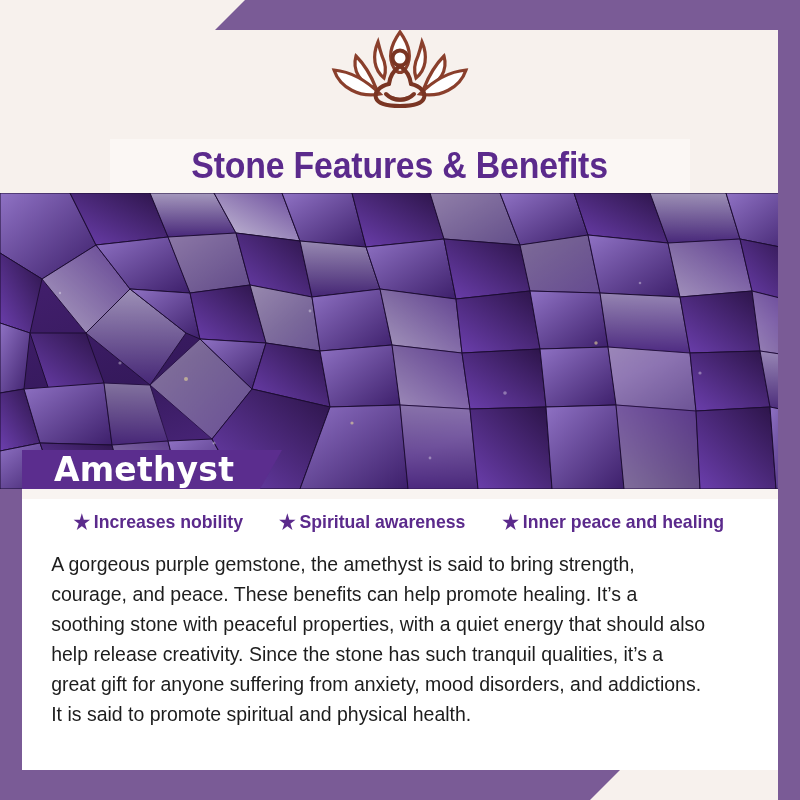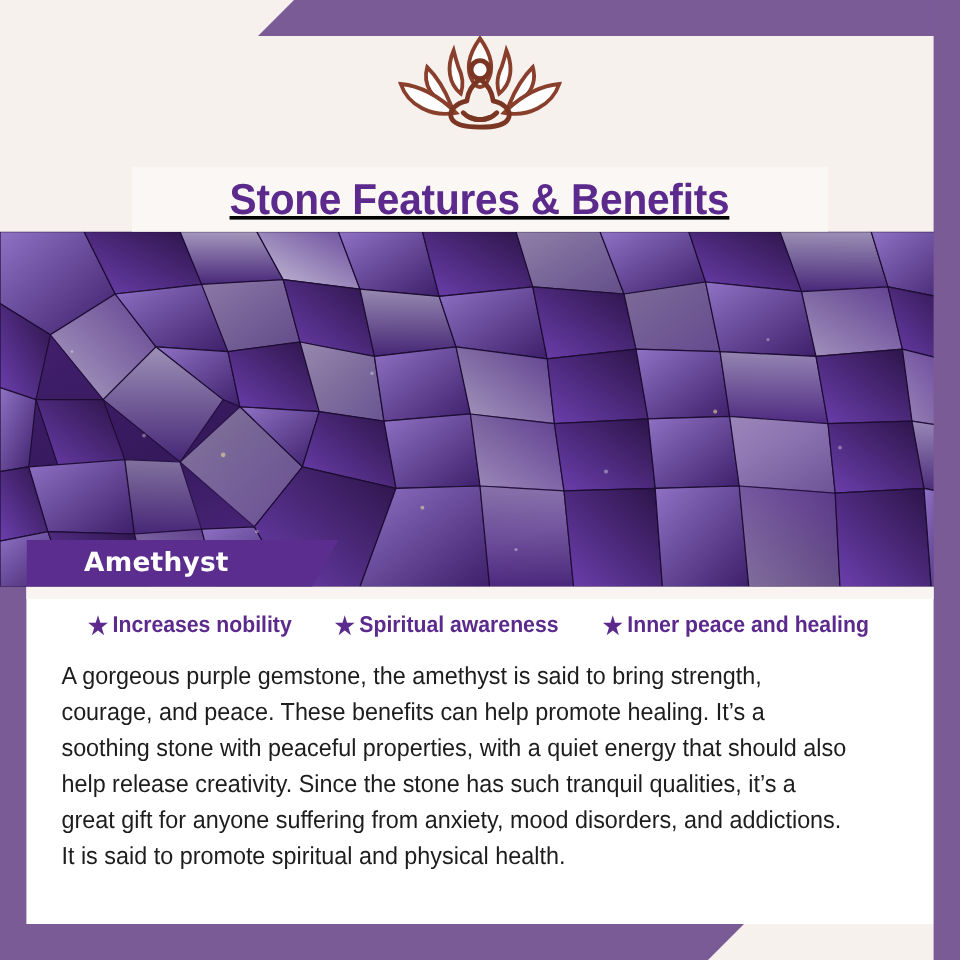--- a/index.html
+++ b/index.html
@@ -45,21 +45,21 @@
     margin-top:2px;
     font-family:"Liberation Serif", serif;
     font-size:17px; letter-spacing:2.6px; color:#4a2a24;
     font-weight:400;
   }
 
   
   .title-band {
     position:absolute; top:139px; left:110px; width:580px; height:54px;
     background:#fbf7f4; z-index:7;
-    display:flex; align-items:center; justify-content:center;text-decoration:underline;
+    display:flex; align-items:center; justify-content:center;
   }
   .title-band h1 {
     font-family:"Liberation Sans Narrow","Liberation Sans", sans-serif;
     font-size:36px; font-weight:700; color:#5b2a8c;
     letter-spacing:-0.2px; transform:scaleX(0.94); white-space:nowrap;
   }
 
   
   .photo {
     position:absolute; top:193px; left:0; width:800px; height:296px;
@@ -68,21 +68,21 @@
   .photo svg { width:100%; height:100%; display:block; }
 
   
   .stone-label {
     position:absolute; top:450px; left:22px; width:260px; height:39px;
     background:#5b2d8e; z-index:8;
     clip-path: polygon(0 0, 100% 0, calc(100% - 22px) 100%, 0 100%);
     display:flex; align-items:center;
   }
   .stone-label span {
-    margin-left:48px; color:#ffffff; font-size:22px; font-weight:700;
+    margin-left:32px; color:#ffffff; font-size:33px; font-weight:700;
     font-family:"DejaVu Sans", sans-serif; letter-spacing:0.2px;
   }
 
   
   .content {
     position:absolute; top:489px; left:22px; width:756px; height:281px;
     background:#ffffff; z-index:4;
     padding:22px 14px 0 14px;
   }
   .thin-cream {

